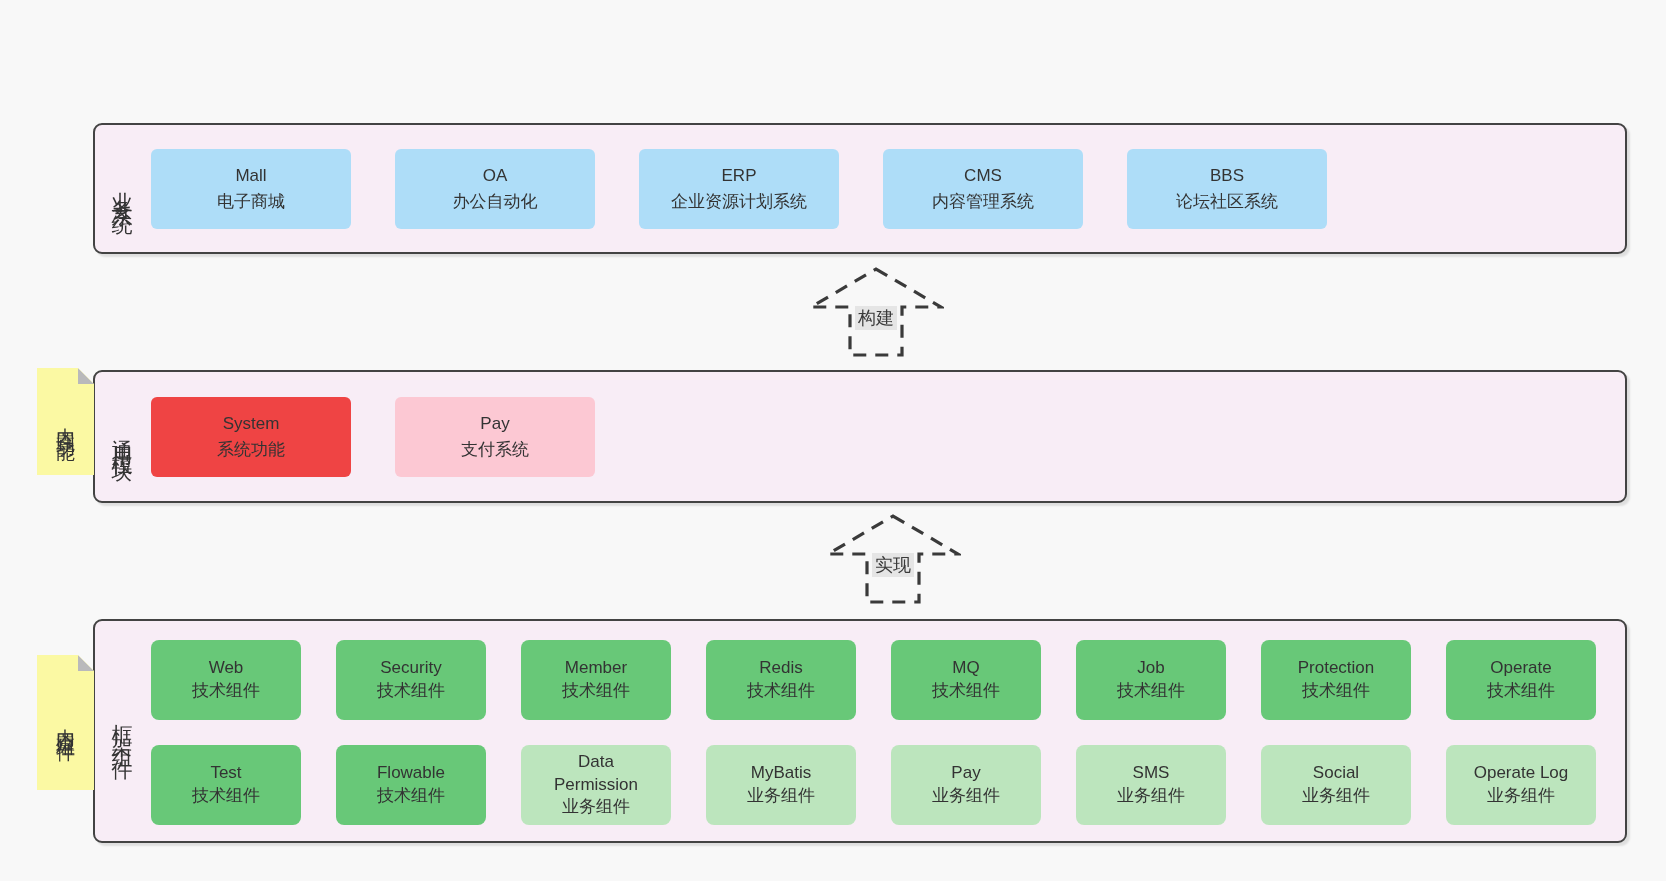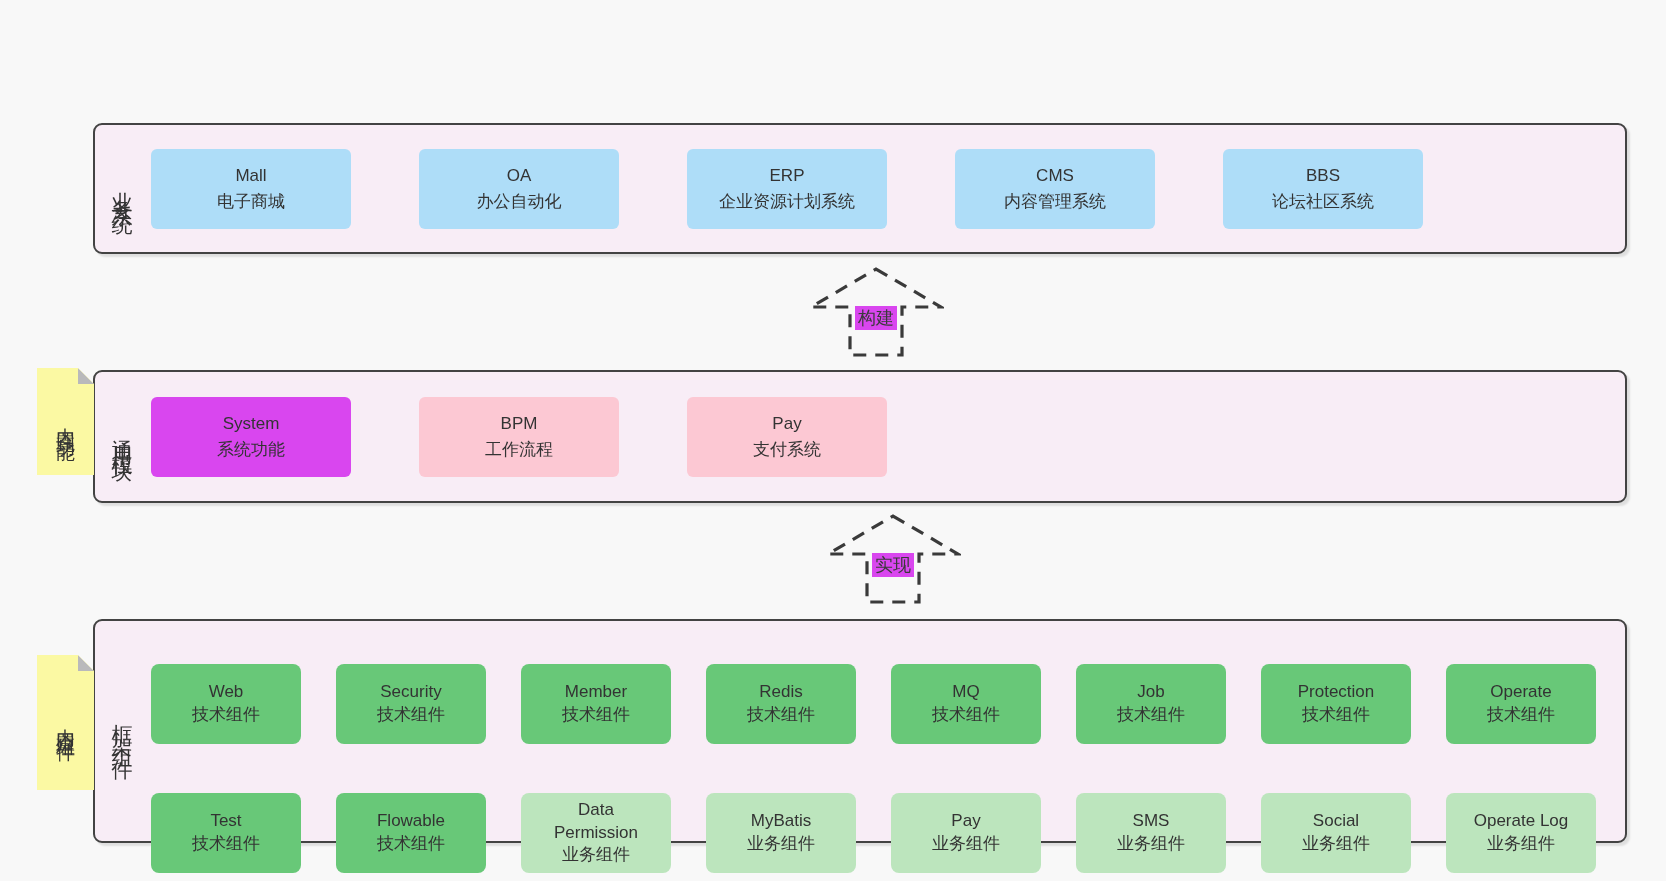--- a/index.html
+++ b/index.html
@@ -23,52 +23,52 @@
     position:absolute; left:13px; top:0; bottom:0;
     display:flex; align-items:center; justify-content:center;
     writing-mode:vertical-rl; text-orientation:upright;
     font-size:21px; letter-spacing:7px; color:#333; user-select:none;
   }
   #band-components .side-label { letter-spacing:12px; }
 
   
   .box-row {
     position:absolute; left:56px; top:0; bottom:0;
-    display:flex; align-items:center; gap:68px;
+    display:flex; align-items:center; gap:44px;
   }
   .box {
     width:200px; height:80px; border-radius:6px; box-sizing:border-box;
     display:flex; flex-direction:column; align-items:center; justify-content:center;
     font-size:17px; line-height:1.5; text-align:center; padding:0 8px;
   }
   .box-grid {
     position:absolute; left:56px; top:19px;
     display:flex; flex-direction:column; gap:25px;
   }
   .box-grid .row { display:flex; gap:35px; }
-  .box.small { width:150px; height:80px; border-radius:8px; line-height:1.35; padding:0 13px;margin-top:24px; }
+  .box.small { width:150px; height:80px; border-radius:8px; line-height:1.35; padding:0 13px; }
 
   .c-blue   { background:#aeddf8; }
-  .c-red    { background:#d946ef; }
+  .c-red    { background:#ef4444; }
   .c-pink   { background:#fcc8d3; }
   .c-gdark  { background:#68c878; }
   .c-glight { background:#bce5bd; }
 
   
   .arrow { position:absolute; width:136px; height:92px; }
   #arrow-build     { left:808px; top:266px; }
   #arrow-implement { left:825px; top:513px; }
   .arrow svg { width:100%; height:100%; display:block; }
   .arrow polygon {
     fill:none; stroke:#3a3a3a; stroke-width:3.2;
     stroke-dasharray:13 9; stroke-linejoin:miter;
   }
   .arrow-label {
     position:absolute; left:50%; top:40px; transform:translateX(-50%);
-    background:#d946ef; padding:0 3px; font-size:18px; color:#3a3a3a; white-space:nowrap;
+    background:#e5e5e5; padding:0 3px; font-size:18px; color:#3a3a3a; white-space:nowrap;
   }
 
   
   .sticky {
     position:absolute; left:37px; width:57px; box-sizing:border-box; z-index:3;
     background:#fbf9a3;
     display:flex; align-items:center; justify-content:center;
     writing-mode:vertical-rl; text-orientation:upright;
     font-size:19px; letter-spacing:5px; color:#333;
     clip-path:polygon(0 0, calc(100% - 16px) 0, 100% 16px, 100% 100%, 0 100%);
@@ -122,24 +122,20 @@
 </div>
 
 <div class="band" id="band-modules">
   <div class="side-label">通用模块</div>
   <div class="box-row">
     <div class="box c-red">
       <span>System</span>
       <span>系统功能</span>
     </div>
     <div class="box c-pink">
-      <span>BPM</span>
-      <span>工作流程</span>
-    </div>
-    <div class="box c-pink">
       <span>Pay</span>
       <span>支付系统</span>
     </div>
   </div>
 </div>
 
 <div class="arrow" id="arrow-implement">
   <svg viewBox="0 0 136 92">
     <polygon points="68,3 133,41 94,41 94,89 42,89 42,41 3,41"></polygon>
   </svg>

